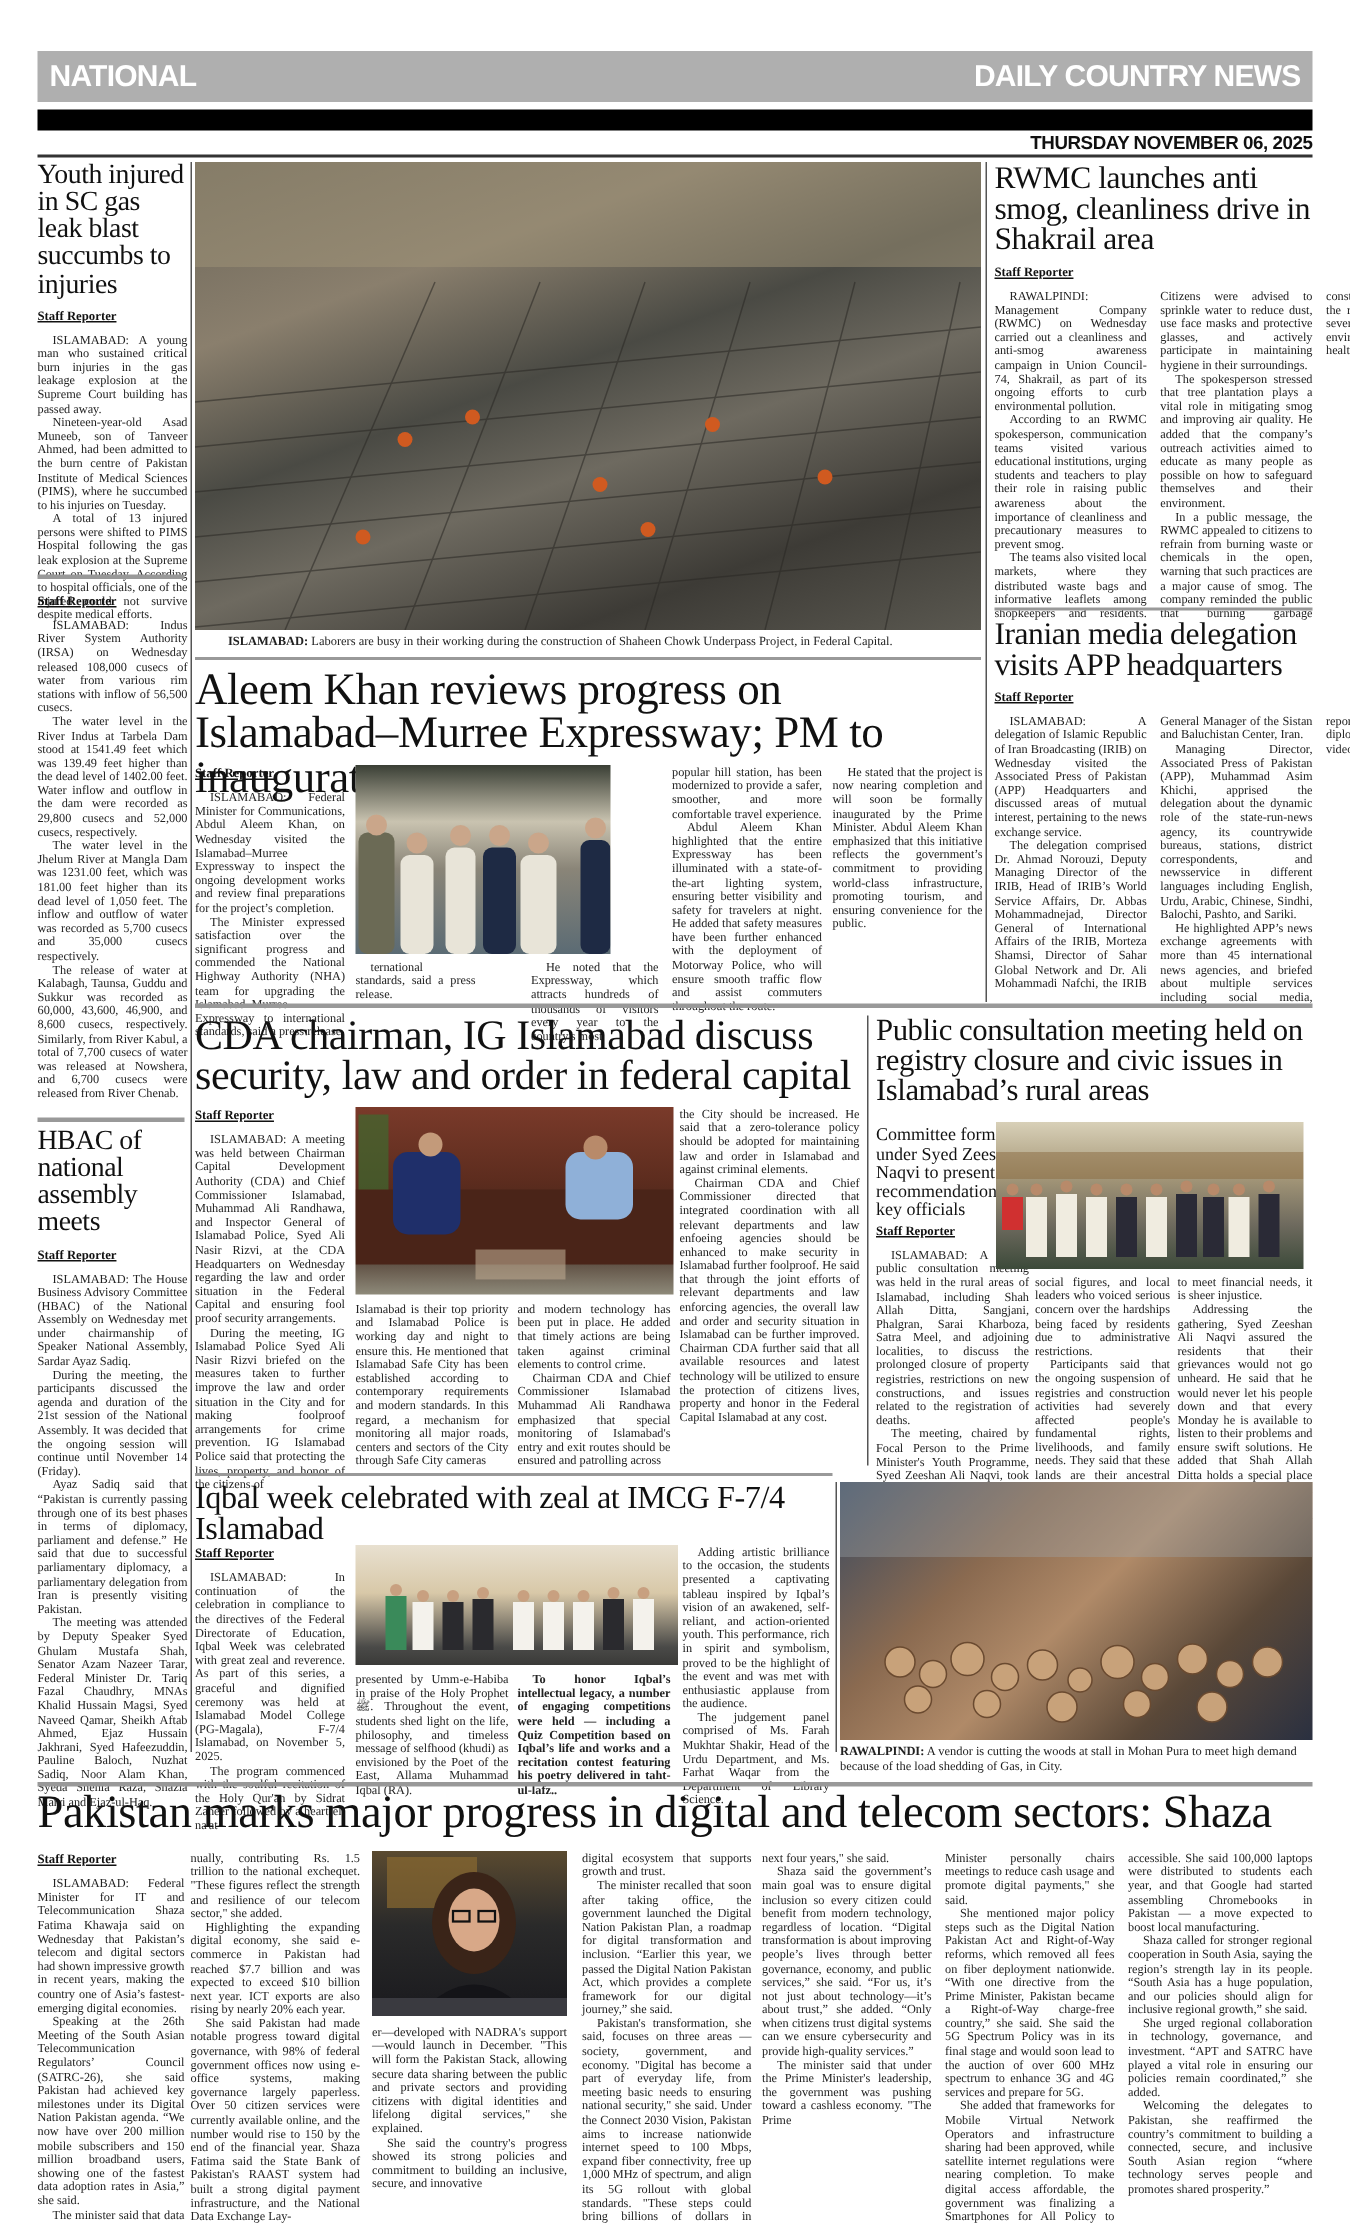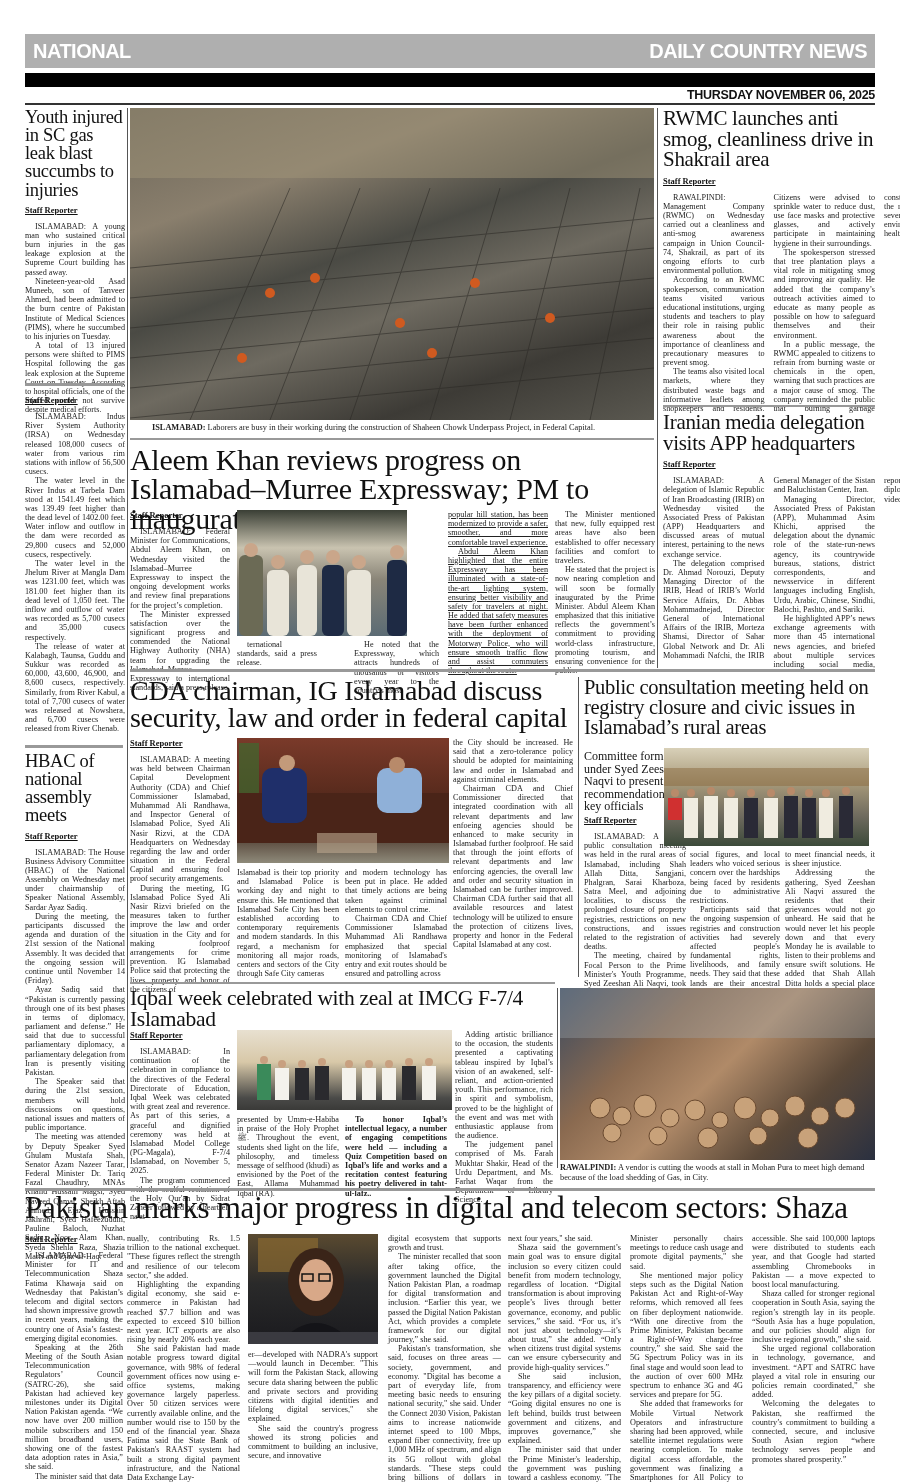--- a/index.html
+++ b/index.html
@@ -58,21 +58,20 @@
   </div>
 </div>
 <div class="abs grule" style="left:25px;top:745px;width:98px;"></div>
 <div class="abs" style="left:25px;top:752px;width:100px;">
   <h2 class="hl-sm">HBAC of national assembly meets</h2>
   <div class="byline">Staff Reporter</div>
   <div class="body">
     <p>ISLAMABAD: The House Business Advisory Committee (HBAC) of the National Assembly on Wednesday met under chairmanship of Speaker National Assembly, Sardar Ayaz Sadiq.</p>
     <p>During the meeting, the participants discussed the agenda and duration of the 21st session of the National Assembly. It was decided that the ongoing session will continue until November 14 (Friday).</p>
     <p>Ayaz Sadiq said that “Pakistan is currently passing through one of its best phases in terms of diplomacy, parliament and defense.” He said that due to successful parliamentary diplomacy, a parliamentary delegation from Iran is presently visiting Pakistan.</p>
-    <p>The Speaker said that during the 21st session, members will hold discussions on questions, national issues and matters of public importance.</p>
     <p>The meeting was attended by Deputy Speaker Syed Ghulam Mustafa Shah, Senator Azam Nazeer Tarar, Federal Minister Dr. Tariq Fazal Chaudhry, MNAs Khalid Hussain Magsi, Syed Naveed Qamar, Sheikh Aftab Ahmed, Ejaz Hussain Jakhrani, Syed Hafeezuddin, Pauline Baloch, Nuzhat Sadiq, Noor Alam Khan, Syeda Shehla Raza, Shazia Marri and Ejaz-ul-Haq.</p>
   </div>
 </div>
 <div class="abs vrule" style="left:127px;top:108px;height:1060px;"></div>
 
 <div class="photo" style="left:130px;top:108px;width:524px;height:312px;background:linear-gradient(160deg,#6b6558 0%,#8a7f6d 25%,#4a4a44 45%,#6e6a60 60%,#3d3b36 80%,#5a5850 100%);">
   <svg width="524" height="312">
     <g stroke="#2a2824" stroke-width="1" opacity="0.55">
       <line x1="0" y1="160" x2="524" y2="110"></line>
         <line x1="0" y1="190" x2="524" y2="140"></line>
@@ -141,26 +140,25 @@
 </div>
 <div class="abs body" style="left:237px;top:640px;width:80px;">
   <p>ternational standards, said a press release.</p>
 </div>
 <div class="abs" style="left:237px;top:640px;width:365px;">
   <div class="body cols3" style="column-count:3;height:0;overflow:hidden"></div>
 </div>
 <div class="abs body" style="left:322px;top:640px;width:85px;margin-left:32px;">
   <p>He noted that the Expressway, which attracts hundreds of thousands of visitors every year to the country's most</p>
 </div>
-<div class="abs body" style="left:448px;top:510px;width:100px;text-decoration:underline;">
+<div class="abs body" style="left:448px;top:510px;width:100px;">
   <p style="text-indent:0">popular hill station, has been modernized to provide a safer, smoother, and more comfortable travel experience.</p>
   <p>Abdul Aleem Khan highlighted that the entire Expressway has been illuminated with a state-of-the-art lighting system, ensuring better visibility and safety for travelers at night. He added that safety measures have been further enhanced with the deployment of Motorway Police, who will ensure smooth traffic flow and assist commuters throughout the route.</p>
 </div>
 <div class="abs body" style="left:555px;top:510px;width:100px;">
-  <p>The Minister mentioned that new, fully equipped rest areas have also been established to offer necessary facilities and comfort to travelers.</p>
   <p>He stated that the project is now nearing completion and will soon be formally inaugurated by the Prime Minister. Abdul Aleem Khan emphasized that this initiative reflects the government’s commitment to providing world-class infrastructure, promoting tourism, and ensuring convenience for the public.</p>
 </div>
 <div class="abs vrule" style="left:657px;top:108px;height:560px;"></div>
 
 <div class="abs" style="left:663px;top:108px;width:212px;">
   <h2 class="hl-md">RWMC launches anti smog, cleanliness drive in Shakrail area</h2>
   <div class="byline">Staff Reporter</div>
   <div class="body cols2" style="height:222px">
     <p>RAWALPINDI: Management Company (RWMC) on Wednesday carried out a cleanliness and anti-smog awareness campaign in Union Council-74, Shakrail, as part of its ongoing efforts to curb environmental pollution.</p>
     <p>According to an RWMC spokesperson, communication teams visited various educational institutions, urging students and teachers to play their role in raising public awareness about the importance of cleanliness and precautionary measures to prevent smog.</p>
@@ -383,21 +381,20 @@
   <p>She said the country's progress showed its strong policies and commitment to building an inclusive, secure, and innovative</p>
 </div>
 <div class="abs body" style="left:388px;top:1234px;width:113px;">
   <p style="text-indent:0">digital ecosystem that supports growth and trust.</p>
   <p>The minister recalled that soon after taking office, the government launched the Digital Nation Pakistan Plan, a roadmap for digital transformation and inclusion. “Earlier this year, we passed the Digital Nation Pakistan Act, which provides a complete framework for our digital journey,” she said.</p>
   <p>Pakistan's transformation, she said, focuses on three areas — society, government, and economy. "Digital has become a part of everyday life, from meeting basic needs to ensuring national security," she said. Under the Connect 2030 Vision, Pakistan aims to increase nationwide internet speed to 100 Mbps, expand fiber connectivity, free up 1,000 MHz of spectrum, and align its 5G rollout with global standards. "These steps could bring billions of dollars in economic benefits over the</p>
 </div>
 <div class="abs body" style="left:508px;top:1234px;width:113px;">
   <p style="text-indent:0">next four years," she said.</p>
   <p>Shaza said the government’s main goal was to ensure digital inclusion so every citizen could benefit from modern technology, regardless of location. “Digital transformation is about improving people’s lives through better governance, economy, and public services,” she said. “For us, it’s not just about technology—it’s about trust,” she added. “Only when citizens trust digital systems can we ensure cybersecurity and provide high-quality services.”</p>
-  <p>She said inclusion, transparency, and efficiency were the key pillars of a digital society. “Going digital ensures no one is left behind, builds trust between government and citizens, and improves governance,” she explained.</p>
   <p>The minister said that under the Prime Minister's leadership, the government was pushing toward a cashless economy. "The Prime</p>
 </div>
 <div class="abs body" style="left:630px;top:1234px;width:113px;">
   <p style="text-indent:0">Minister personally chairs meetings to reduce cash usage and promote digital payments," she said.</p>
   <p>She mentioned major policy steps such as the Digital Nation Pakistan Act and Right-of-Way reforms, which removed all fees on fiber deployment nationwide. “With one directive from the Prime Minister, Pakistan became a Right-of-Way charge-free country,” she said. She said the 5G Spectrum Policy was in its final stage and would soon lead to the auction of over 600 MHz spectrum to enhance 3G and 4G services and prepare for 5G.</p>
   <p>She added that frameworks for Mobile Virtual Network Operators and infrastructure sharing had been approved, while satellite internet regulations were nearing completion. To make digital access affordable, the government was finalizing a Smartphones for All Policy to make devices more</p>
 </div>
 <div class="abs body" style="left:752px;top:1234px;width:123px;">
   <p style="text-indent:0">accessible. She said 100,000 laptops were distributed to students each year, and that Google had started assembling Chromebooks in Pakistan — a move expected to boost local manufacturing.</p>
   <p>Shaza called for stronger regional cooperation in South Asia, saying the region’s strength lay in its people. “South Asia has a huge population, and our policies should align for inclusive regional growth,” she said.</p>

